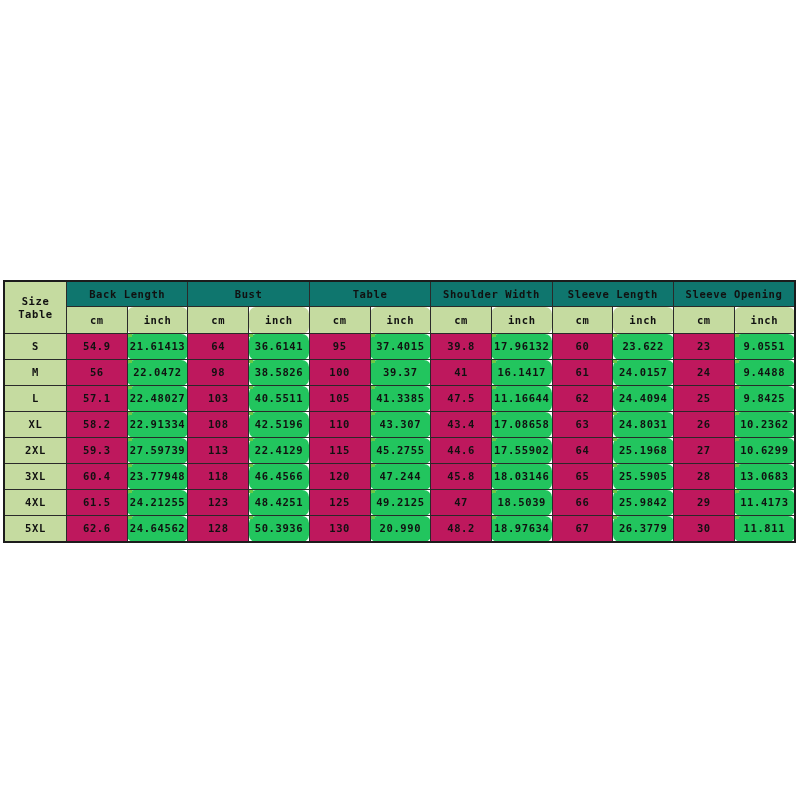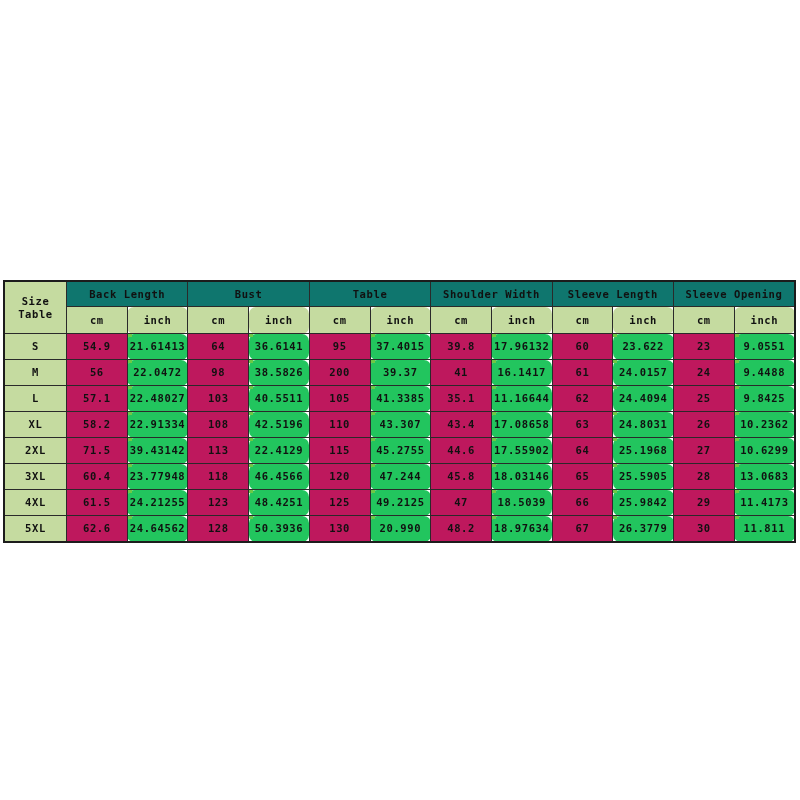--- a/index.html
+++ b/index.html
@@ -148,38 +148,38 @@
           <td class="inch-cell w-inch">23.622</td>
           <td class="cm-cell w-cm">23</td>
           <td class="inch-cell w-inch">9.0551</td>
         </tr>
         <tr>
           <td class="size-label w-size">M</td>
           <td class="cm-cell w-cm">56</td>
           <td class="inch-cell w-inch">22.0472</td>
           <td class="cm-cell w-cm">98</td>
           <td class="inch-cell w-inch">38.5826</td>
-          <td class="cm-cell w-cm">200</td>
+          <td class="cm-cell w-cm">100</td>
           <td class="inch-cell w-inch">39.37</td>
           <td class="cm-cell w-cm">41</td>
           <td class="inch-cell w-inch">16.1417</td>
           <td class="cm-cell w-cm">61</td>
           <td class="inch-cell w-inch">24.0157</td>
           <td class="cm-cell w-cm">24</td>
           <td class="inch-cell w-inch">9.4488</td>
         </tr>
         <tr>
           <td class="size-label w-size">L</td>
           <td class="cm-cell w-cm">57.1</td>
           <td class="inch-cell w-inch">22.48027</td>
           <td class="cm-cell w-cm">103</td>
           <td class="inch-cell w-inch">40.5511</td>
           <td class="cm-cell w-cm">105</td>
           <td class="inch-cell w-inch">41.3385</td>
-          <td class="cm-cell w-cm">35.1</td>
+          <td class="cm-cell w-cm">47.5</td>
           <td class="inch-cell w-inch">11.16644</td>
           <td class="cm-cell w-cm">62</td>
           <td class="inch-cell w-inch">24.4094</td>
           <td class="cm-cell w-cm">25</td>
           <td class="inch-cell w-inch">9.8425</td>
         </tr>
         <tr>
           <td class="size-label w-size">XL</td>
           <td class="cm-cell w-cm">58.2</td>
           <td class="inch-cell w-inch">22.91334</td>
@@ -189,22 +189,22 @@
           <td class="inch-cell w-inch">43.307</td>
           <td class="cm-cell w-cm">43.4</td>
           <td class="inch-cell w-inch">17.08658</td>
           <td class="cm-cell w-cm">63</td>
           <td class="inch-cell w-inch">24.8031</td>
           <td class="cm-cell w-cm">26</td>
           <td class="inch-cell w-inch">10.2362</td>
         </tr>
         <tr>
           <td class="size-label w-size">2XL</td>
-          <td class="cm-cell w-cm">71.5</td>
-          <td class="inch-cell w-inch">39.43142</td>
+          <td class="cm-cell w-cm">59.3</td>
+          <td class="inch-cell w-inch">27.59739</td>
           <td class="cm-cell w-cm">113</td>
           <td class="inch-cell w-inch">22.4129</td>
           <td class="cm-cell w-cm">115</td>
           <td class="inch-cell w-inch">45.2755</td>
           <td class="cm-cell w-cm">44.6</td>
           <td class="inch-cell w-inch">17.55902</td>
           <td class="cm-cell w-cm">64</td>
           <td class="inch-cell w-inch">25.1968</td>
           <td class="cm-cell w-cm">27</td>
           <td class="inch-cell w-inch">10.6299</td>

